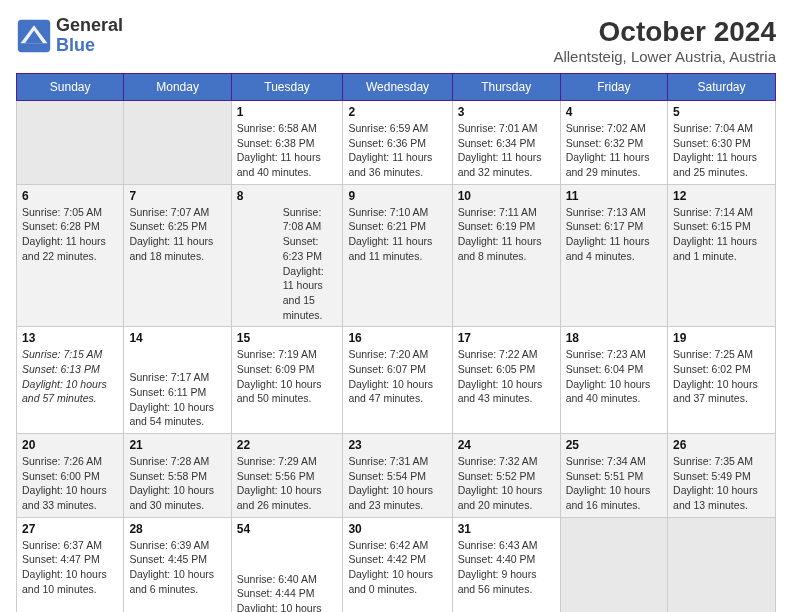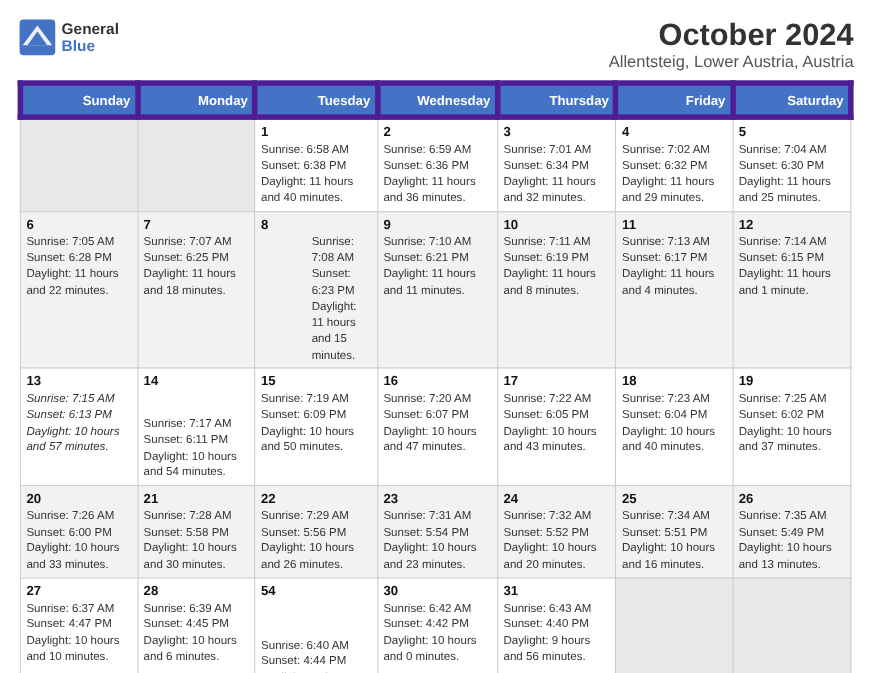--- a/index.html
+++ b/index.html
@@ -16,21 +16,21 @@
       align-items: flex-start;
       margin-bottom: 8px;
     }
     .logo {
       display: flex;
       align-items: center;
     }
     .logo-text {
       display: flex;
       flex-direction: column;
-      font-size: 14px;
+      font-size: 18px;
       font-weight: bold;
       color: #333;
       line-height: 1.1;
     }
     .logo-text span:first-child { color: #333; }
     .logo-icon {
       width: 36px;
       height: 36px;
       margin-right: 4px;
     }
@@ -46,24 +46,24 @@
     }
     table {
       width: 100%;
       border-collapse: collapse;
       font-size: 11px;
     }
     thead th {
       background-color: #4472C4;
       color: #fff;
       padding: 6px 4px;
-      text-align: right;
+      text-align: center;
       font-size: 12px;
-      font-weight: bold;
-      border: 5px solid #4c1d95;
+      font-weight: normal;
+      border: 1px solid #4c1d95;
     }
     tbody tr {
       vertical-align: top;
     }
     tbody td {
       border: 1px solid #ccc;
       padding: 4px 5px;
       min-height: 80px;
       height: 80px;
       width: 113px;

